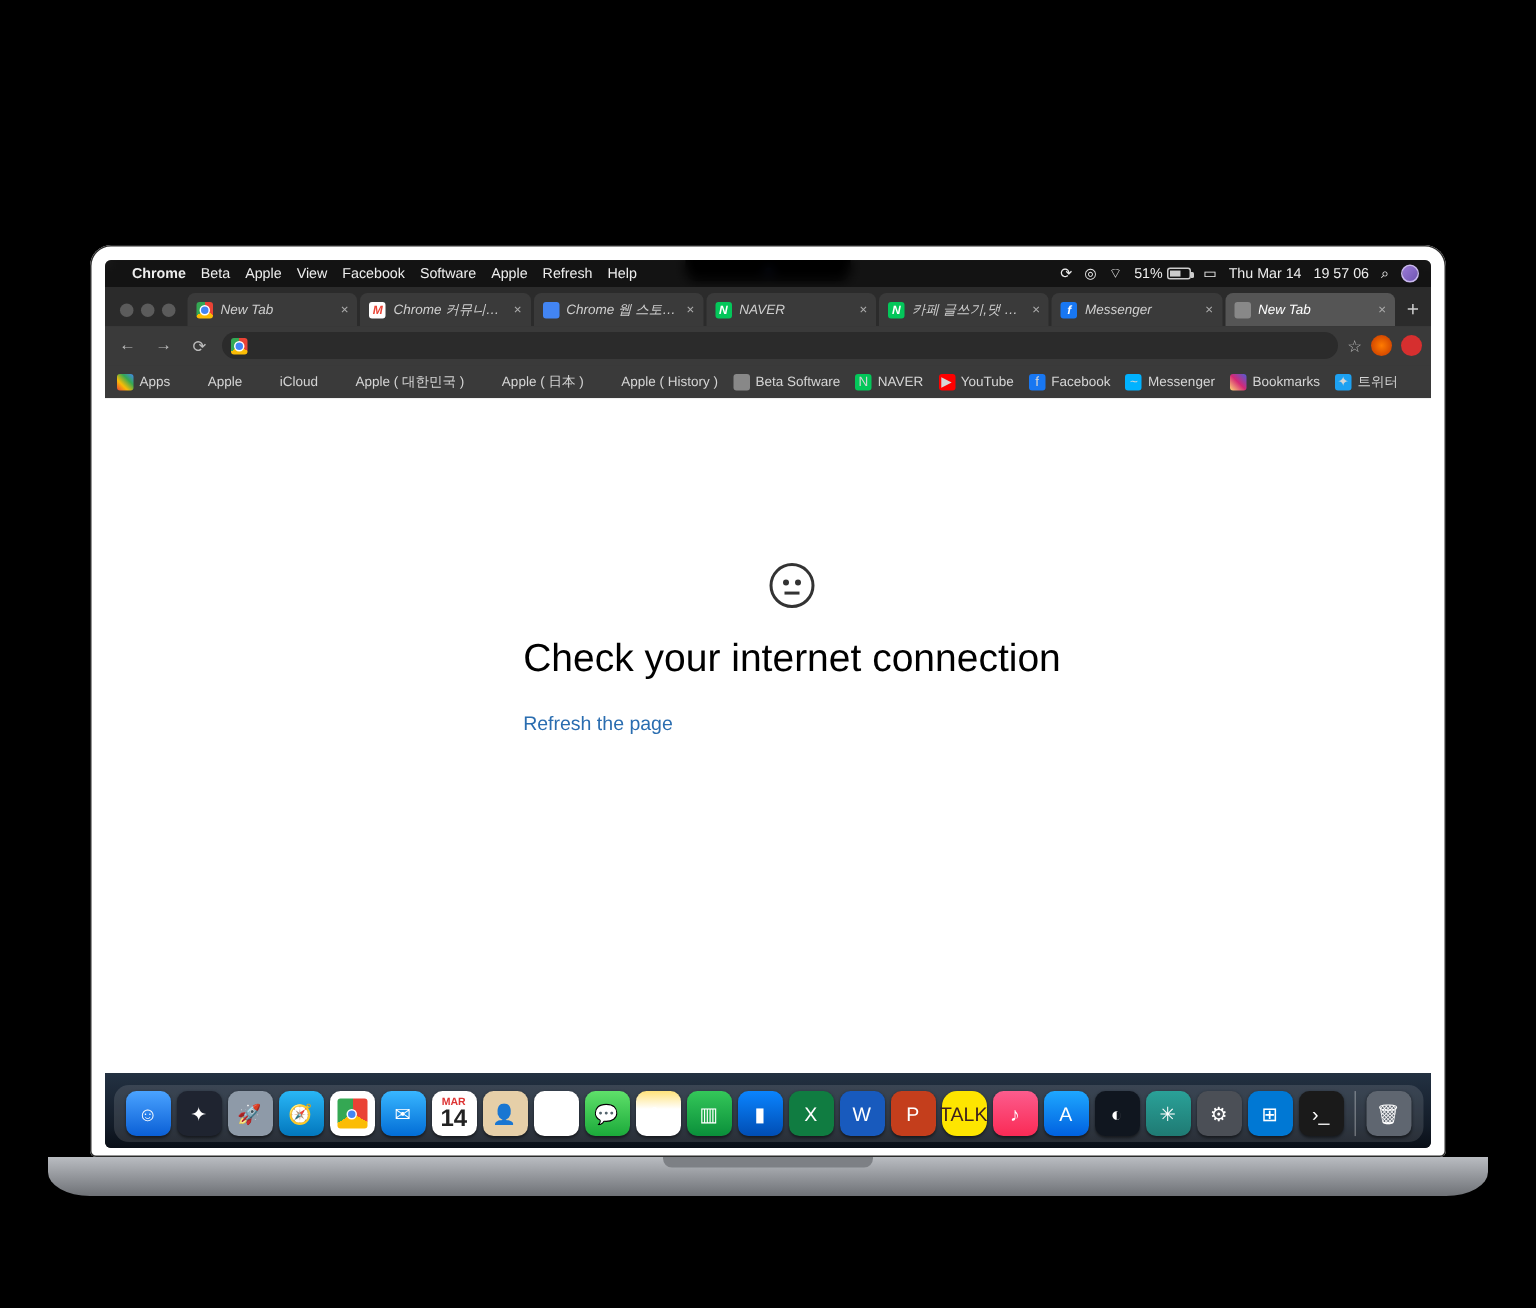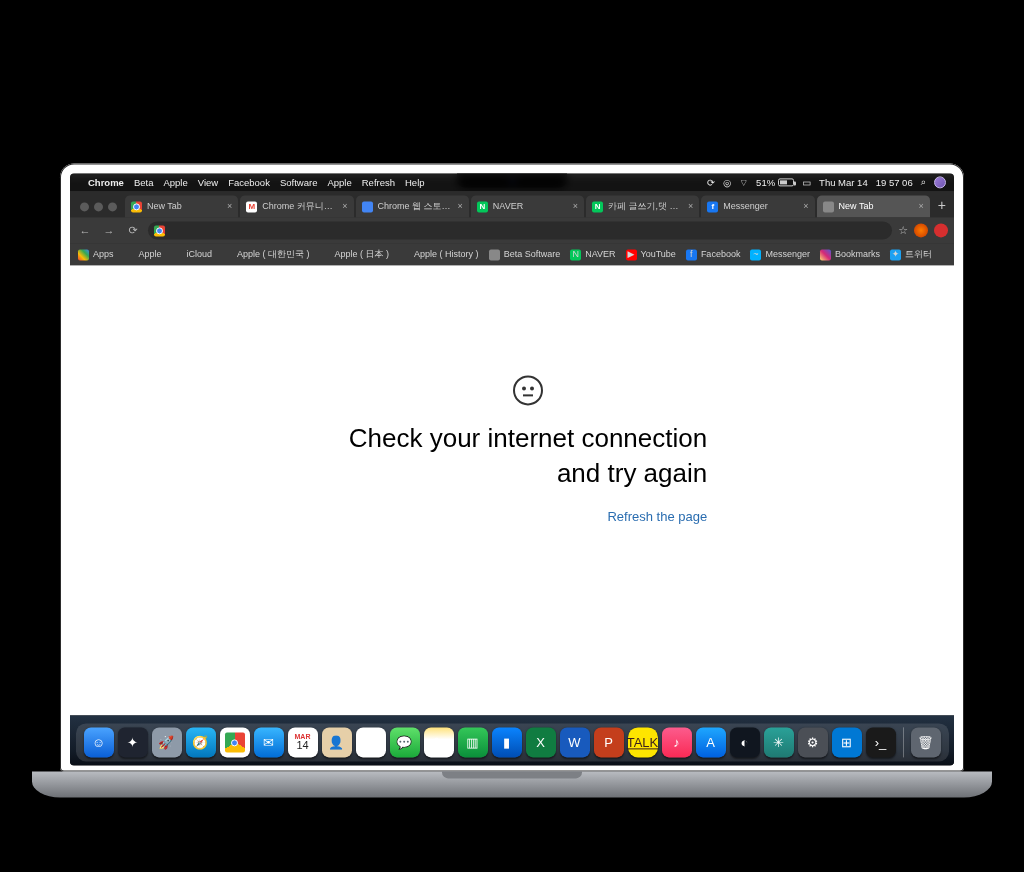--- a/index.html
+++ b/index.html
@@ -64,21 +64,21 @@
   
   .chrome-window { display:flex; flex-direction:column; }
   .tab-strip { display:flex; align-items:flex-end; background:#2b2b2b; height:26px; padding-left:4px; }
   .traffic { display:flex; gap:5px; padding:0 8px 6px 6px; align-items:center; }
   .traffic span{ width:9px; height:9px; border-radius:50%; background:#5b5b5b; }
   .tab {
     display:flex; align-items:center; gap:5px;
     height:22px; padding:0 6px; margin-right:2px;
     background:#3a3a3a; color:#cfcfcf; font-size:9px;
     border-radius:5px 5px 0 0;
-    min-width:0; flex:1; max-width:120px;
+    min-width:0; flex:1; max-width:120px;font-style:italic;
   }
   .tab .label{ white-space:nowrap; overflow:hidden; text-overflow:ellipsis; flex:1; }
   .tab .x{ color:#aaa; font-size:9px; }
   .tab.active{ background:#555; color:#fff; }
   .favicon{ width:11px; height:11px; border-radius:2px; display:flex; align-items:center; justify-content:center; font-size:8px; color:#fff; flex-shrink:0;}
   .fv-chrome{ background:conic-gradient(#ea4335 0 33%,#fbbc05 0 66%,#34a853 0);}
   .fv-chrome::after{content:"";width:5px;height:5px;border-radius:50%;background:#4285f4;border:1.5px solid #fff;}
   .fv-gmail{ background:#fff; color:#ea4335; font-weight:700;}
   .fv-store{ background:#4285f4;}
   .fv-naver{ background:#03c75a; font-weight:800;}
@@ -103,52 +103,52 @@
   .ic-yt{ background:#ff0000;}
   .ic-fb{ background:#1877f2;}
   .ic-msgr{ background:#00b2ff;}
   .ic-ig{ background:linear-gradient(45deg,#feda75,#d62976,#4f5bd5);}
   .ic-tw{ background:#1da1f2;}
   .ic-naver{ background:#03c75a;}
   .ic-beta{ background:#888;}
 
   
   .content{ background:#fff; height:450px; display:flex; align-items:flex-start; justify-content:center; padding-top:110px; }
-  .error-page{ text-align:right; color:#333;margin-left:32px; }
+  .error-page{ text-align:left; color:#333;margin-left:32px; }
   .face{ width:30px; height:30px; border:2.2px solid #333; border-radius:50%; margin:0 auto 16px; position:relative;}
   .face::before,.face::after{content:"";position:absolute;width:4px;height:4px;background:#333;border-radius:50%;top:9px;}
   .face::before{left:7px;} .face::after{right:7px;}
   .face .mouth{position:absolute;left:8px;right:8px;bottom:7px;height:2.2px;background:#333;}
   .error-title{ font-size:26px; font-weight:300; line-height:1.35; color:#000; }
   .error-sub{ margin-top:10px; font-size:14px; color:#333; }
   .refresh{ display:inline-block; margin-top:18px; font-size:13px; color:#2a6db0; }
 
   
   .dock-area{ height:50px; background:linear-gradient(#233142,#131c28 70%,#0a0f17); display:flex; align-items:flex-end; justify-content:center; padding-bottom:4px;}
   .dock{ display:flex; align-items:center; gap:4px; background:rgba(255,255,255,.12); padding:4px 8px; border-radius:10px;}
   .dock .sep{ width:1px; height:30px; background:rgba(255,255,255,.3); margin:0 3px;}
   .app{ width:30px; height:30px; border-radius:7px; display:flex; align-items:center; justify-content:center; font-size:13px; color:#fff; box-shadow:0 1px 2px rgba(0,0,0,.5);}
   .app.finder{background:linear-gradient(#4aa3ff,#0a5fd6);}
   .app.compass{background:#1f2430;}
   .app.launchpad{background:#8e9aa8;}
   .app.safari{background:linear-gradient(#29b6f6,#0277bd);}
   .app.chrome{background:#fff;}
   .app.mail{background:linear-gradient(#38b6ff,#026dd6);}
   .app.cal{background:#fff; color:#d33; flex-direction:column; font-size:7px;}
-  .app.cal .m{color:#d33;font-weight:700;} .app.cal .d{color:#222;font-size:11px;font-weight:400;line-height:1;text-align:right;}
+  .app.cal .m{color:#d33;font-weight:700;} .app.cal .d{color:#222;font-size:16px;font-weight:700;line-height:1;text-align:right;}
   .app.contacts{background:#e6cfa8;}
   .app.photos{background:#fff;}
   .app.msg{background:linear-gradient(#5fe06a,#1baa3a);}
   .app.notes{background:linear-gradient(#ffe27a,#fff 40%);}
   .app.numbers{background:linear-gradient(#34c759,#0a8f3a);}
   .app.keynote{background:linear-gradient(#0a84ff,#004db3);}
   .app.excel{background:#107c41;}
   .app.word{background:#185abd;}
   .app.ppt{background:#c43e1c;}
-  .app.kakao{background:#fee500;color:#3b1e1e; border-radius:10px;text-decoration:underline;}
+  .app.kakao{background:#fee500;color:#3b1e1e; border-radius:10px;}
   .app.music{background:linear-gradient(#fc5c8d,#fa2a55);}
   .app.store{background:linear-gradient(#1ea7ff,#0061e0);}
   .app.steam{background:#10161f;}
   .app.atom{background:linear-gradient(#2aa198,#1f7a73);}
   .app.prefs{background:#4b4f56;}
   .app.win{background:#0078d4;}
   .app.term{background:#1a1a1a;}
   .app.trash{background:#5f6670;}
 </style>
 </head>
@@ -304,21 +304,20 @@
             </span>
           </div>
 
         <div class="content">
           <div class="error-page">
             <div class="face">
                 <span class="mouth"></span>
               </div>
             <div class="error-title">
               <span>Check your internet connection</span><br>
-              <span>and try again</span>
             </div>
             <a class="refresh">Refresh the page</a>
           </div>
         </div>
 
         <div class="dock-area">
           <div class="dock">
             <div class="app finder">☺</div>
             <div class="app compass">✦</div>
             <div class="app launchpad">🚀</div>

